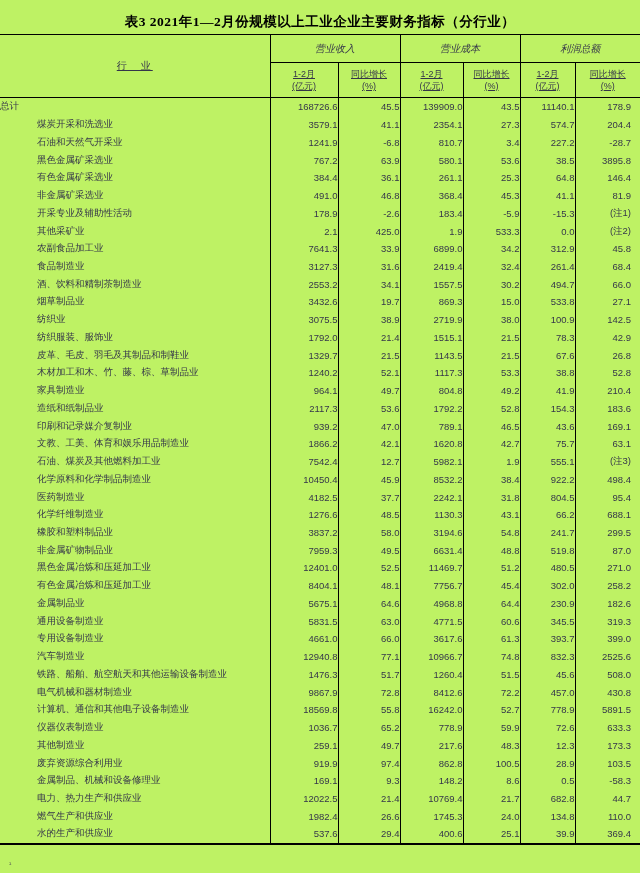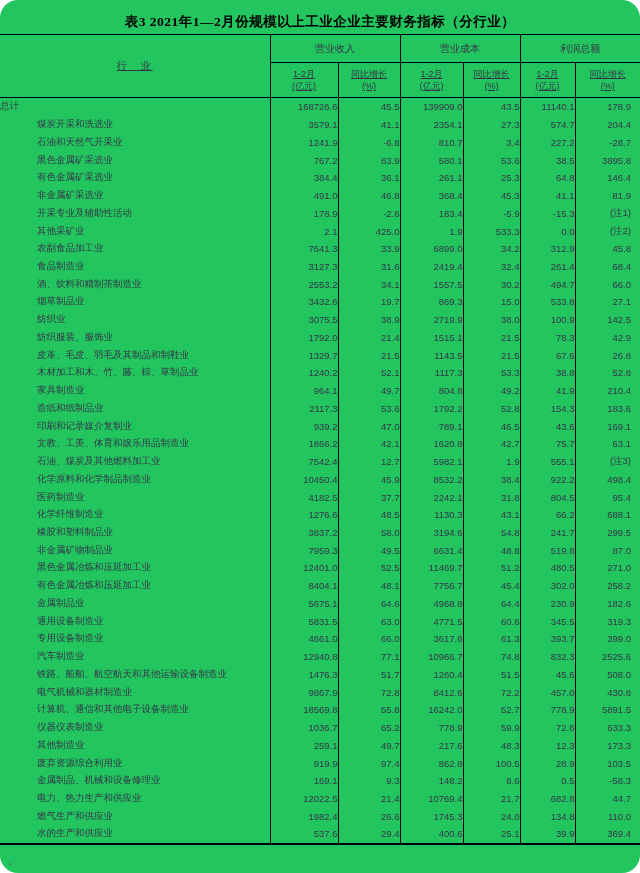--- a/index.html
+++ b/index.html
@@ -9,22 +9,21 @@
     width: 640px;
     height: 873px;
     overflow: hidden;
     font-family: "Liberation Sans", "DejaVu Sans", sans-serif;
     color: #35364a;
   }
   .page {
     position: relative;
     width: 640px;
     height: 873px;
-    background: #22c55e;
-    border-radius: 18px;
+    background: #bef264;
   }
   .title {
     margin: 0;
     padding-top: 13px;
     height: 34px;
     box-sizing: border-box;
     text-align: center;
     font-size: 13.5px;
     font-weight: bold;
     color: #000;
@@ -53,20 +52,21 @@
     font-size: 10px;
     letter-spacing: 2px;
     border-bottom: 1.5px solid #000;
     text-decoration: underline;
   }
   th.grp {
     text-align: center;
     font-size: 10px;
     border-left: 1px solid #000;
     border-bottom: 1px solid #000;
+    font-style: italic;
   }
   th.sub {
     text-align: center;
     font-size: 9px;
     line-height: 12px;
     border-left: 1px solid #000;
     border-bottom: 1.5px solid #000;
   }
   
   td { height: 17.74px; font-size: 9.5px; }

